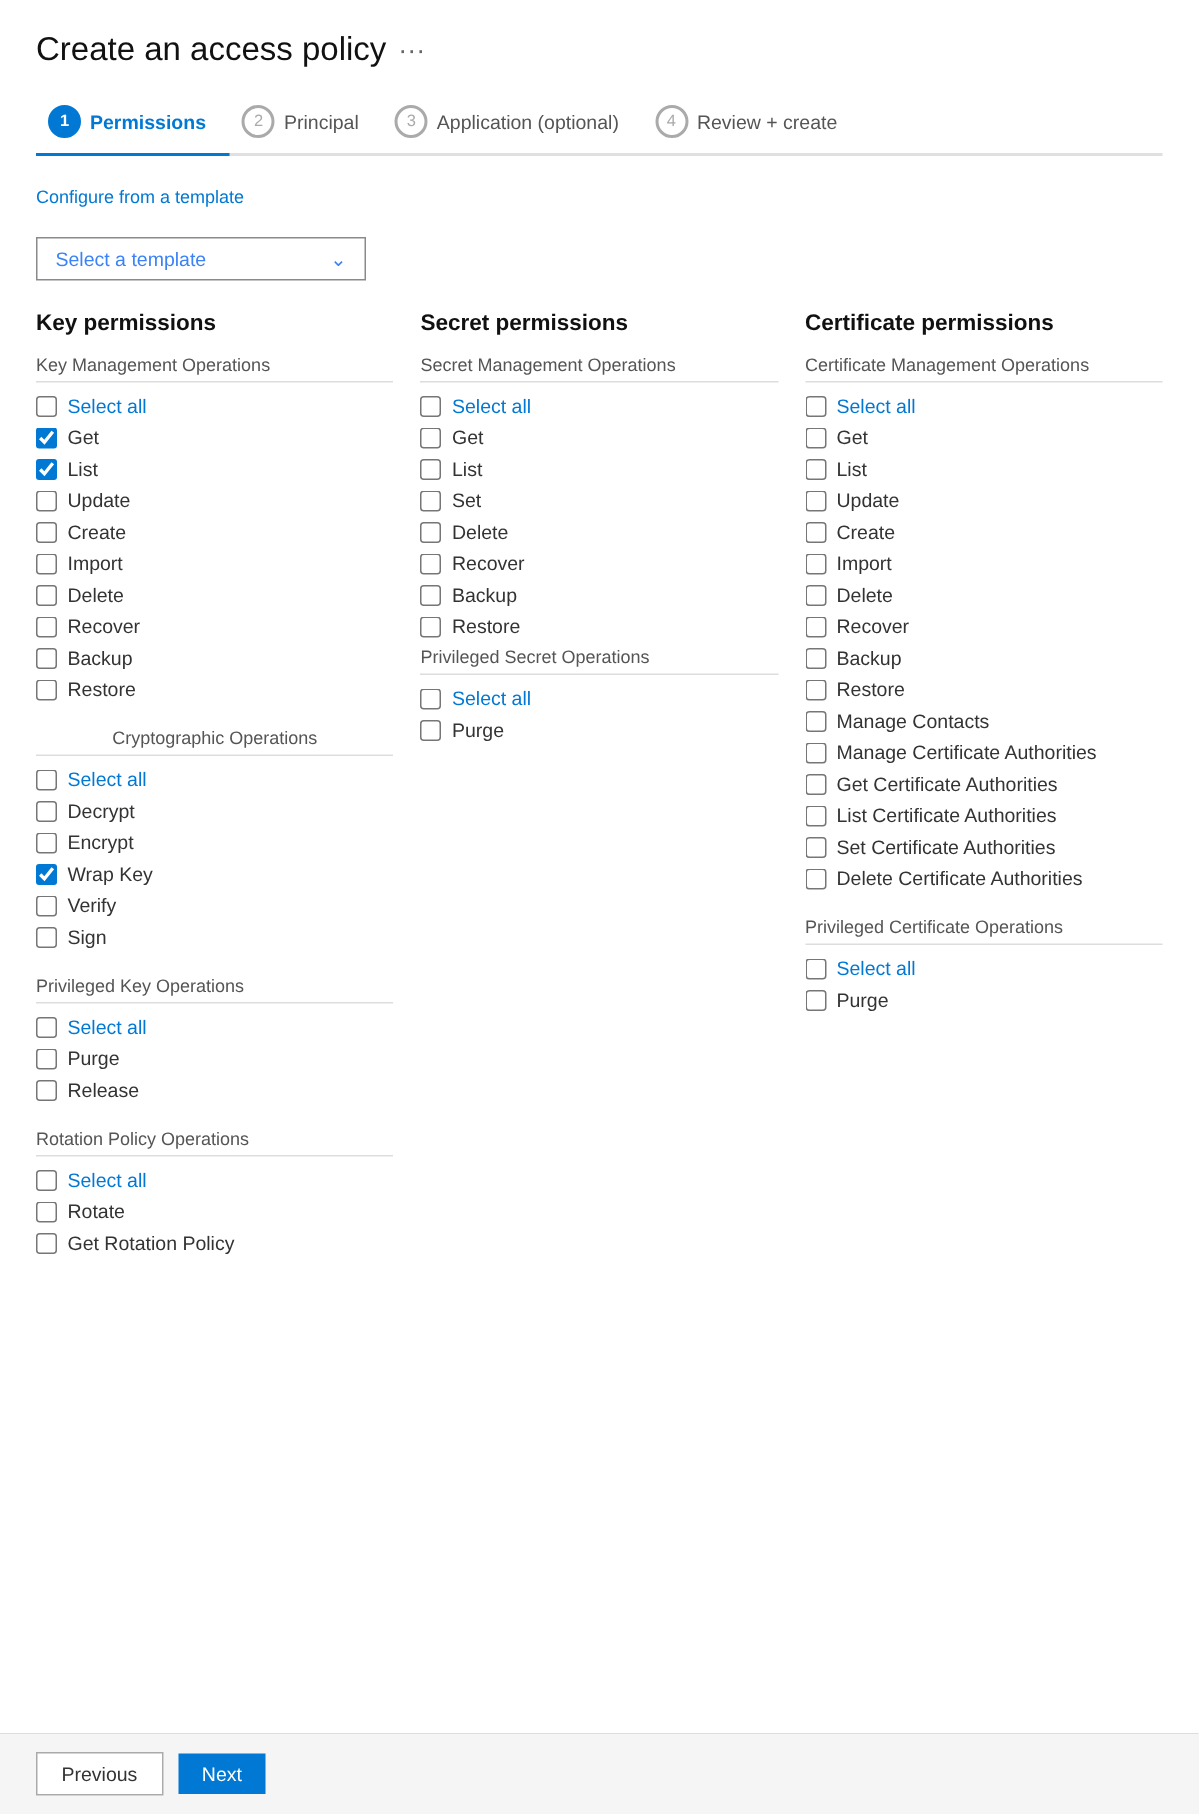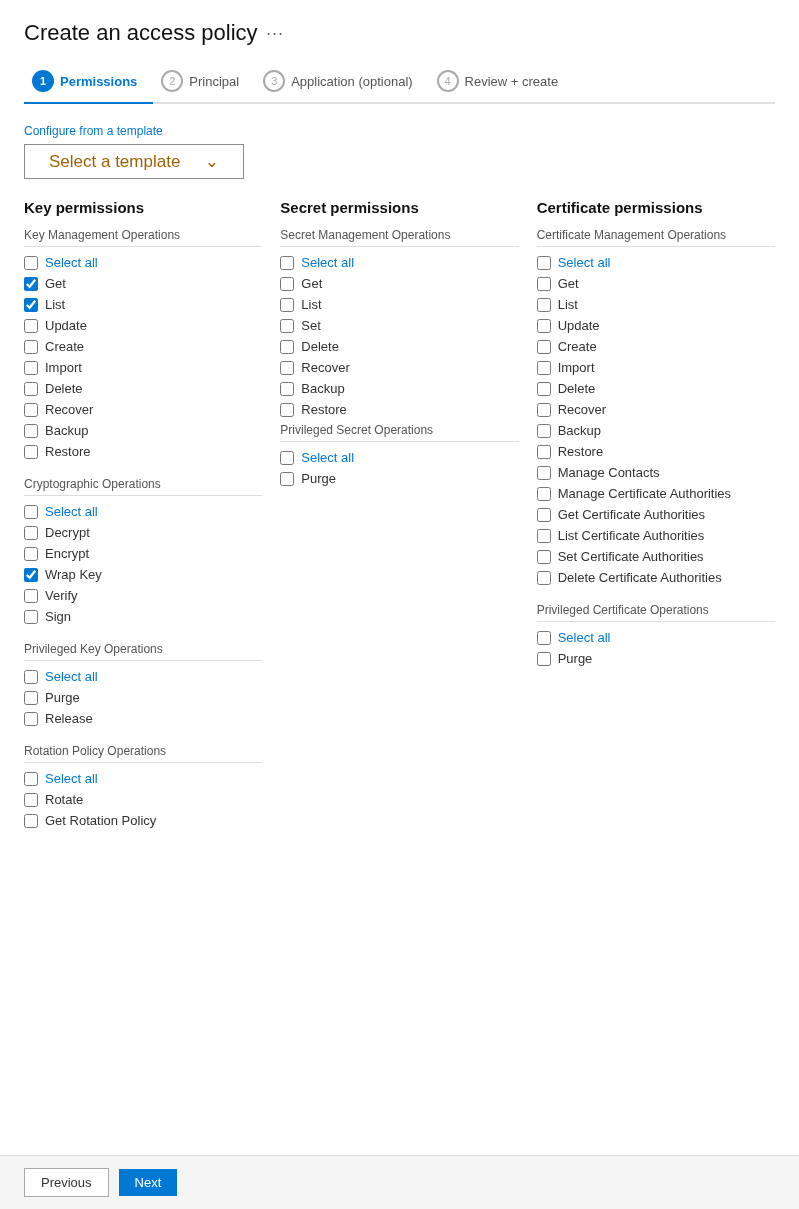--- a/index.html
+++ b/index.html
@@ -6,22 +6,22 @@
     body { font-family: 'Segoe UI', Arial, sans-serif; font-size: 13px; color: #333; background: #fff; }
     .page { padding: 20px 24px; max-width: 799px; }
     .page-title { font-size: 22px; font-weight: 400; color: #111; margin-bottom: 4px; display: flex; align-items: center; gap: 8px; }
     .page-title-dots { font-size: 18px; color: #666; cursor: pointer; }
     .wizard-tabs { display: flex; align-items: center; gap: 0; margin: 16px 0 20px 0; border-bottom: 2px solid #e0e0e0; padding-bottom: 0; }
     .wizard-tab { display: flex; align-items: center; gap: 6px; padding: 8px 16px 10px 8px; font-size: 13px; color: #555; cursor: pointer; position: relative; white-space: nowrap; }
     .wizard-tab.active { color: #0078d4; border-bottom: 2px solid #0078d4; margin-bottom: -2px; font-weight: 600; }
     .wizard-tab .step-circle { width: 22px; height: 22px; border-radius: 50%; border: 2px solid #aaa; display: flex; align-items: center; justify-content: center; font-size: 11px; color: #aaa; flex-shrink: 0; }
     .wizard-tab.active .step-circle { border-color: #0078d4; background: #0078d4; color: #fff; }
     .template-section { margin-bottom: 20px; }
-    .template-label { font-size: 12px; color: #0078d4; margin-bottom: 6px; }
-    .template-select { display: flex; align-items: center; justify-content: space-between; border: 1px solid #8a8a8a; padding: 6px 24px; width: 220px; cursor: pointer; font-size: 17px; color: #a16207; background: #fff; }
+    .template-label { font-size: 12px; color: #0078d4; margin-bottom: 20px; }
+    .template-select { display: flex; align-items: center; justify-content: space-between; border: 1px solid #8a8a8a; padding: 6px 12px; width: 220px; cursor: pointer; font-size: 13px; color: #3b82f6; background: #fff; }
     .permissions-grid { display: grid; grid-template-columns: 1fr 1fr 1fr; gap: 0 18px; }
     .col-header { font-size: 15px; font-weight: 600; color: #111; margin-bottom: 12px; }
     .section-title { font-size: 12px; color: #555; margin-bottom: 4px; margin-top: 4px; }
     .section-divider { border: none; border-top: 1px solid #ddd; margin-bottom: 6px; }
     .checkbox-row { display: flex; align-items: center; gap: 7px; padding: 2px 0; margin-bottom: 2px; }
     .checkbox-row input[type="checkbox"] { width: 14px; height: 14px; accent-color: #0078d4; cursor: pointer; flex-shrink: 0; }
     .checkbox-label { font-size: 13px; color: #333; }
     .checkbox-label.link-style { color: #0078d4; }
     .footer { position: fixed; bottom: 0; left: 0; width: 799px; background: #f5f5f5; border-top: 1px solid #ddd; padding: 12px 24px; display: flex; align-items: center; gap: 10px; }
     .btn-prev { padding: 6px 16px; border: 1px solid #aaa; background: #fff; color: #333; font-size: 13px; cursor: pointer; }
@@ -106,21 +106,21 @@
         </div>
         <div class="checkbox-row">
           <input type="checkbox" style="">
           <span class="checkbox-label">Backup</span>
         </div>
         <div class="checkbox-row">
           <input type="checkbox" style="">
           <span class="checkbox-label">Restore</span>
         </div>
 
-        <div class="section-title" style="margin-top:16px;">Cryptographic Operations</div>
+        <div class="section-title" style="margin-top:16px;text-align:center;">Cryptographic Operations</div>
         <hr class="section-divider">
         <div class="checkbox-row">
           <input type="checkbox" style="">
           <span class="checkbox-label link-style">Select all</span>
         </div>
         <div class="checkbox-row">
           <input type="checkbox" style="">
           <span class="checkbox-label">Decrypt</span>
         </div>
         <div class="checkbox-row">

